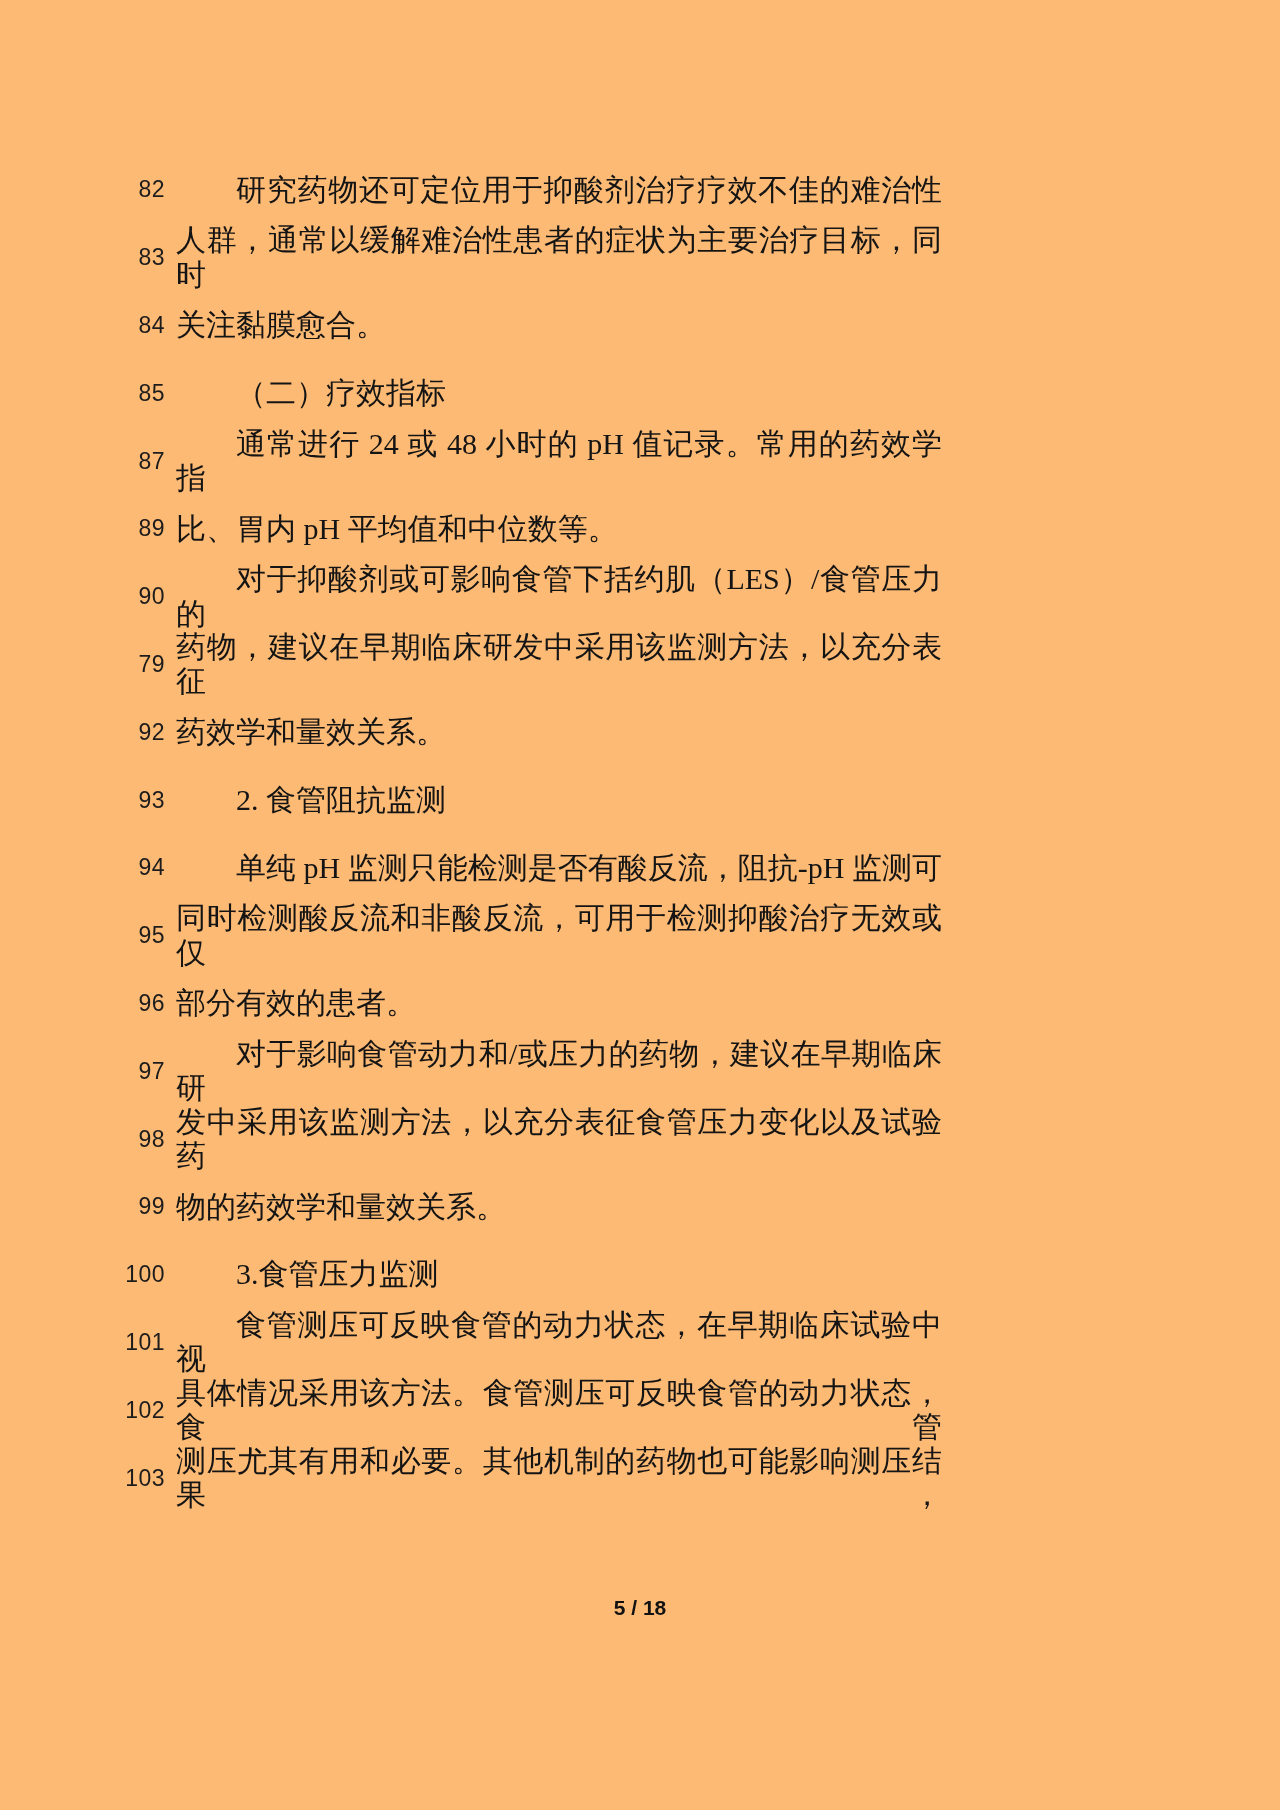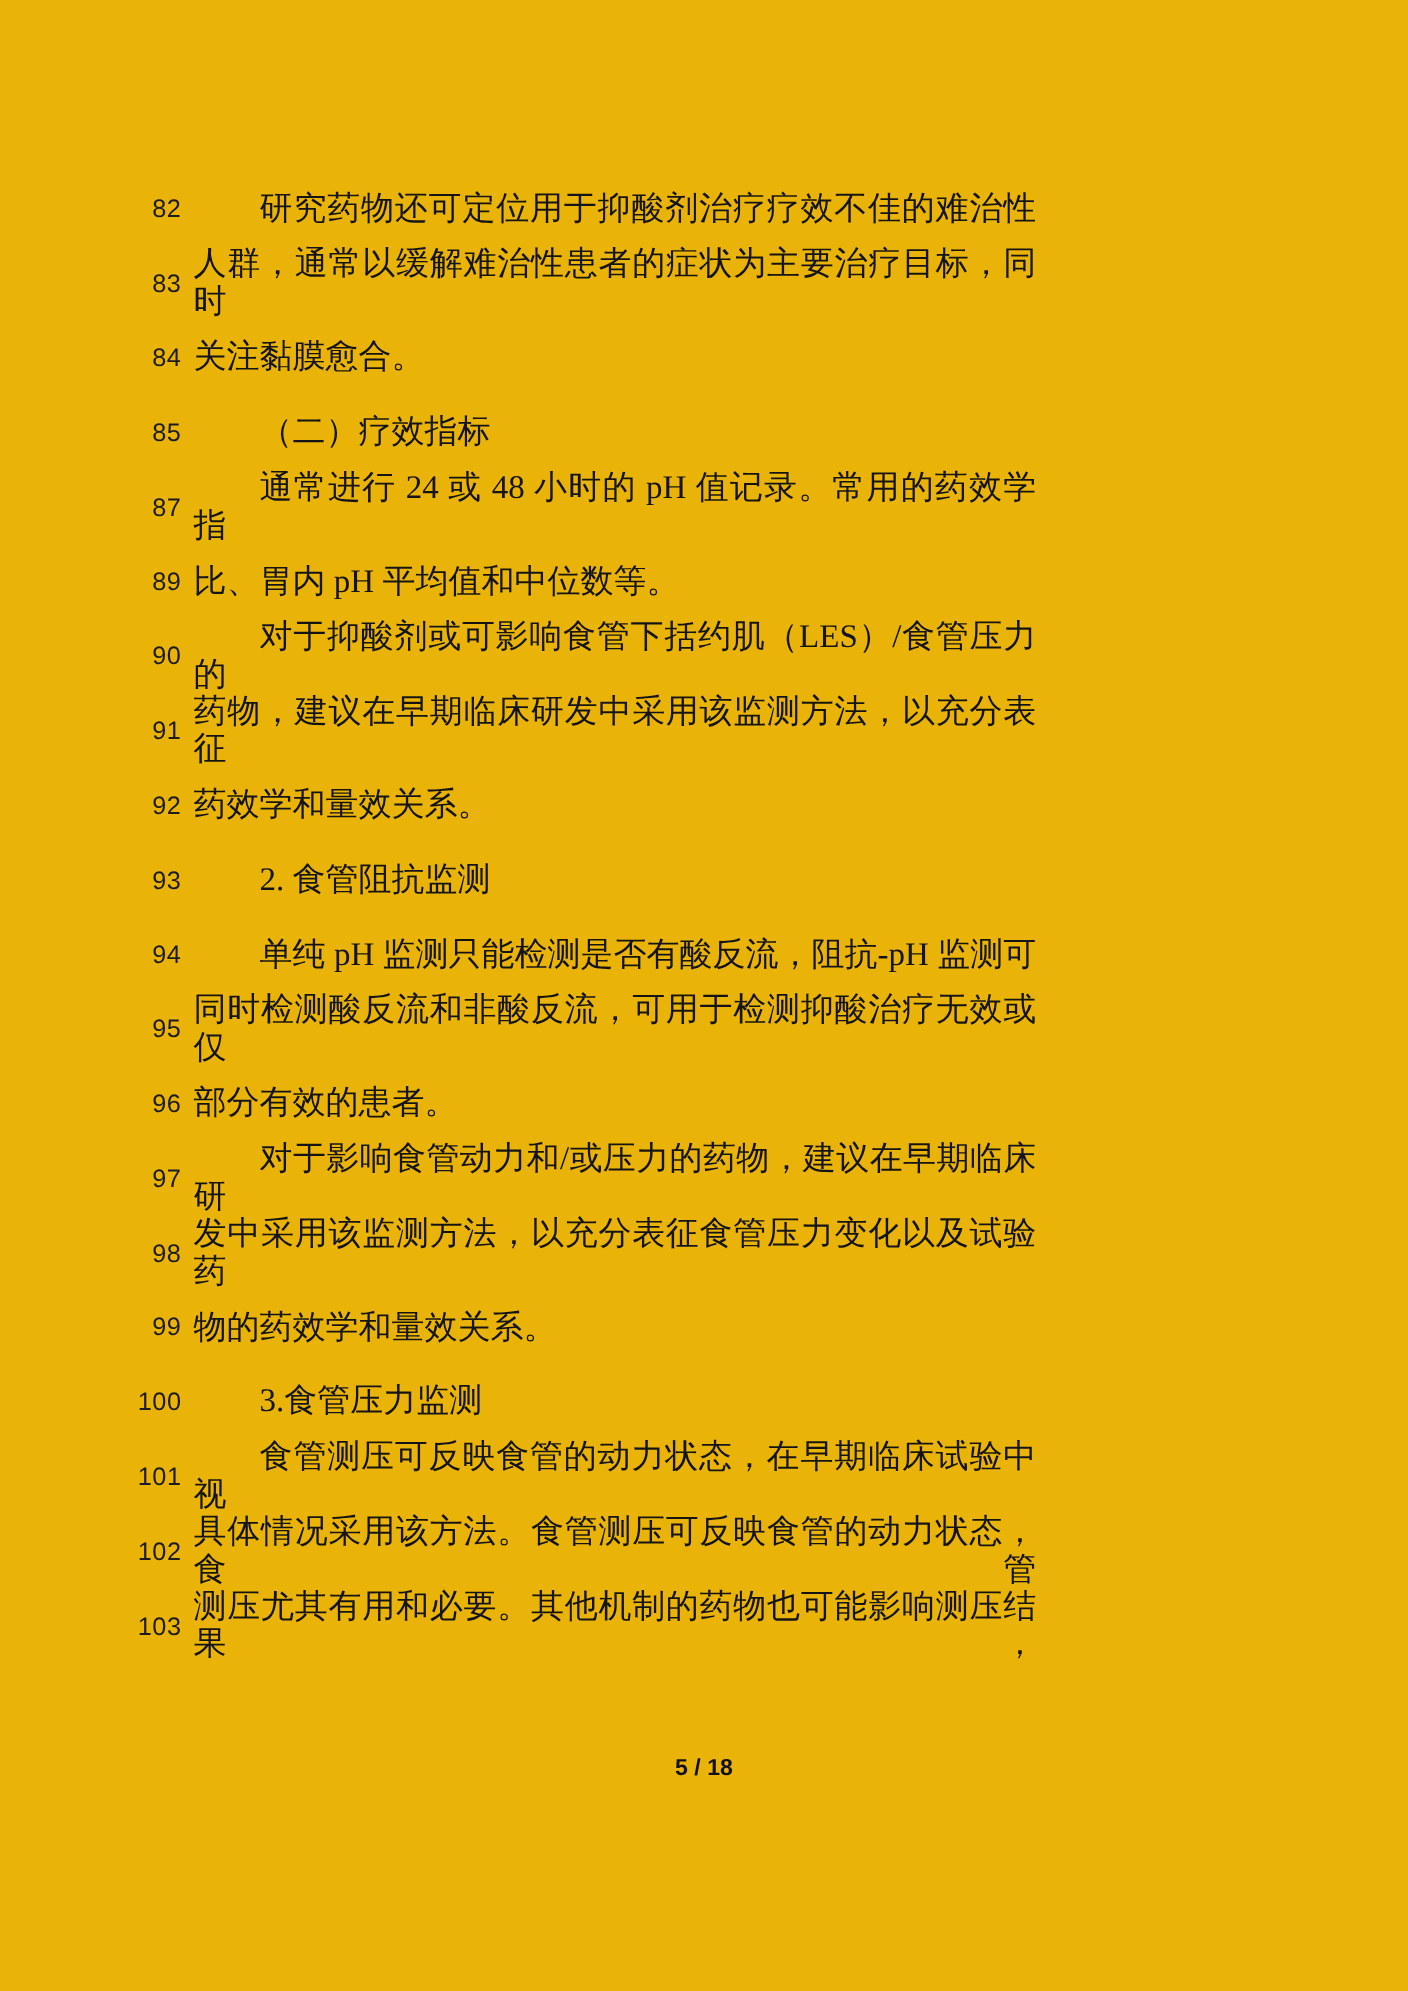--- a/index.html
+++ b/index.html
@@ -6,21 +6,21 @@
   body{
     width:1280px;height:1810px;
     background:#ffffff;
     position:relative;
     font-family:"Liberation Serif","DejaVu Serif",serif;
     color:#161616;
     overflow:hidden;
   }
   .page{
     position:absolute;inset:0;
-    background:#eab308;
+    background:#fdba74;
   }
   .lines{
     position:absolute;
     top:156px;left:0;
     width:1280px;
   }
   .row{
     height:67.8px;
     display:flex;
     align-items:center;
@@ -96,21 +96,21 @@
     <span class="num">89</span>
     <span class="text">比、胃内 pH 平均值和中位数等。</span>
   </div>
 
   <div class="row">
     <span class="num">90</span>
     <span class="text indent justify">对于抑酸剂或可影响食管下括约肌（LES）/食管压力的</span>
   </div>
 
   <div class="row">
-    <span class="num">91</span>
+    <span class="num">79</span>
     <span class="text justify">药物，建议在早期临床研发中采用该监测方法，以充分表征</span>
   </div>
 
   <div class="row">
     <span class="num">92</span>
     <span class="text">药效学和量效关系。</span>
   </div>
 
   <div class="row">
     <span class="num">93</span>

